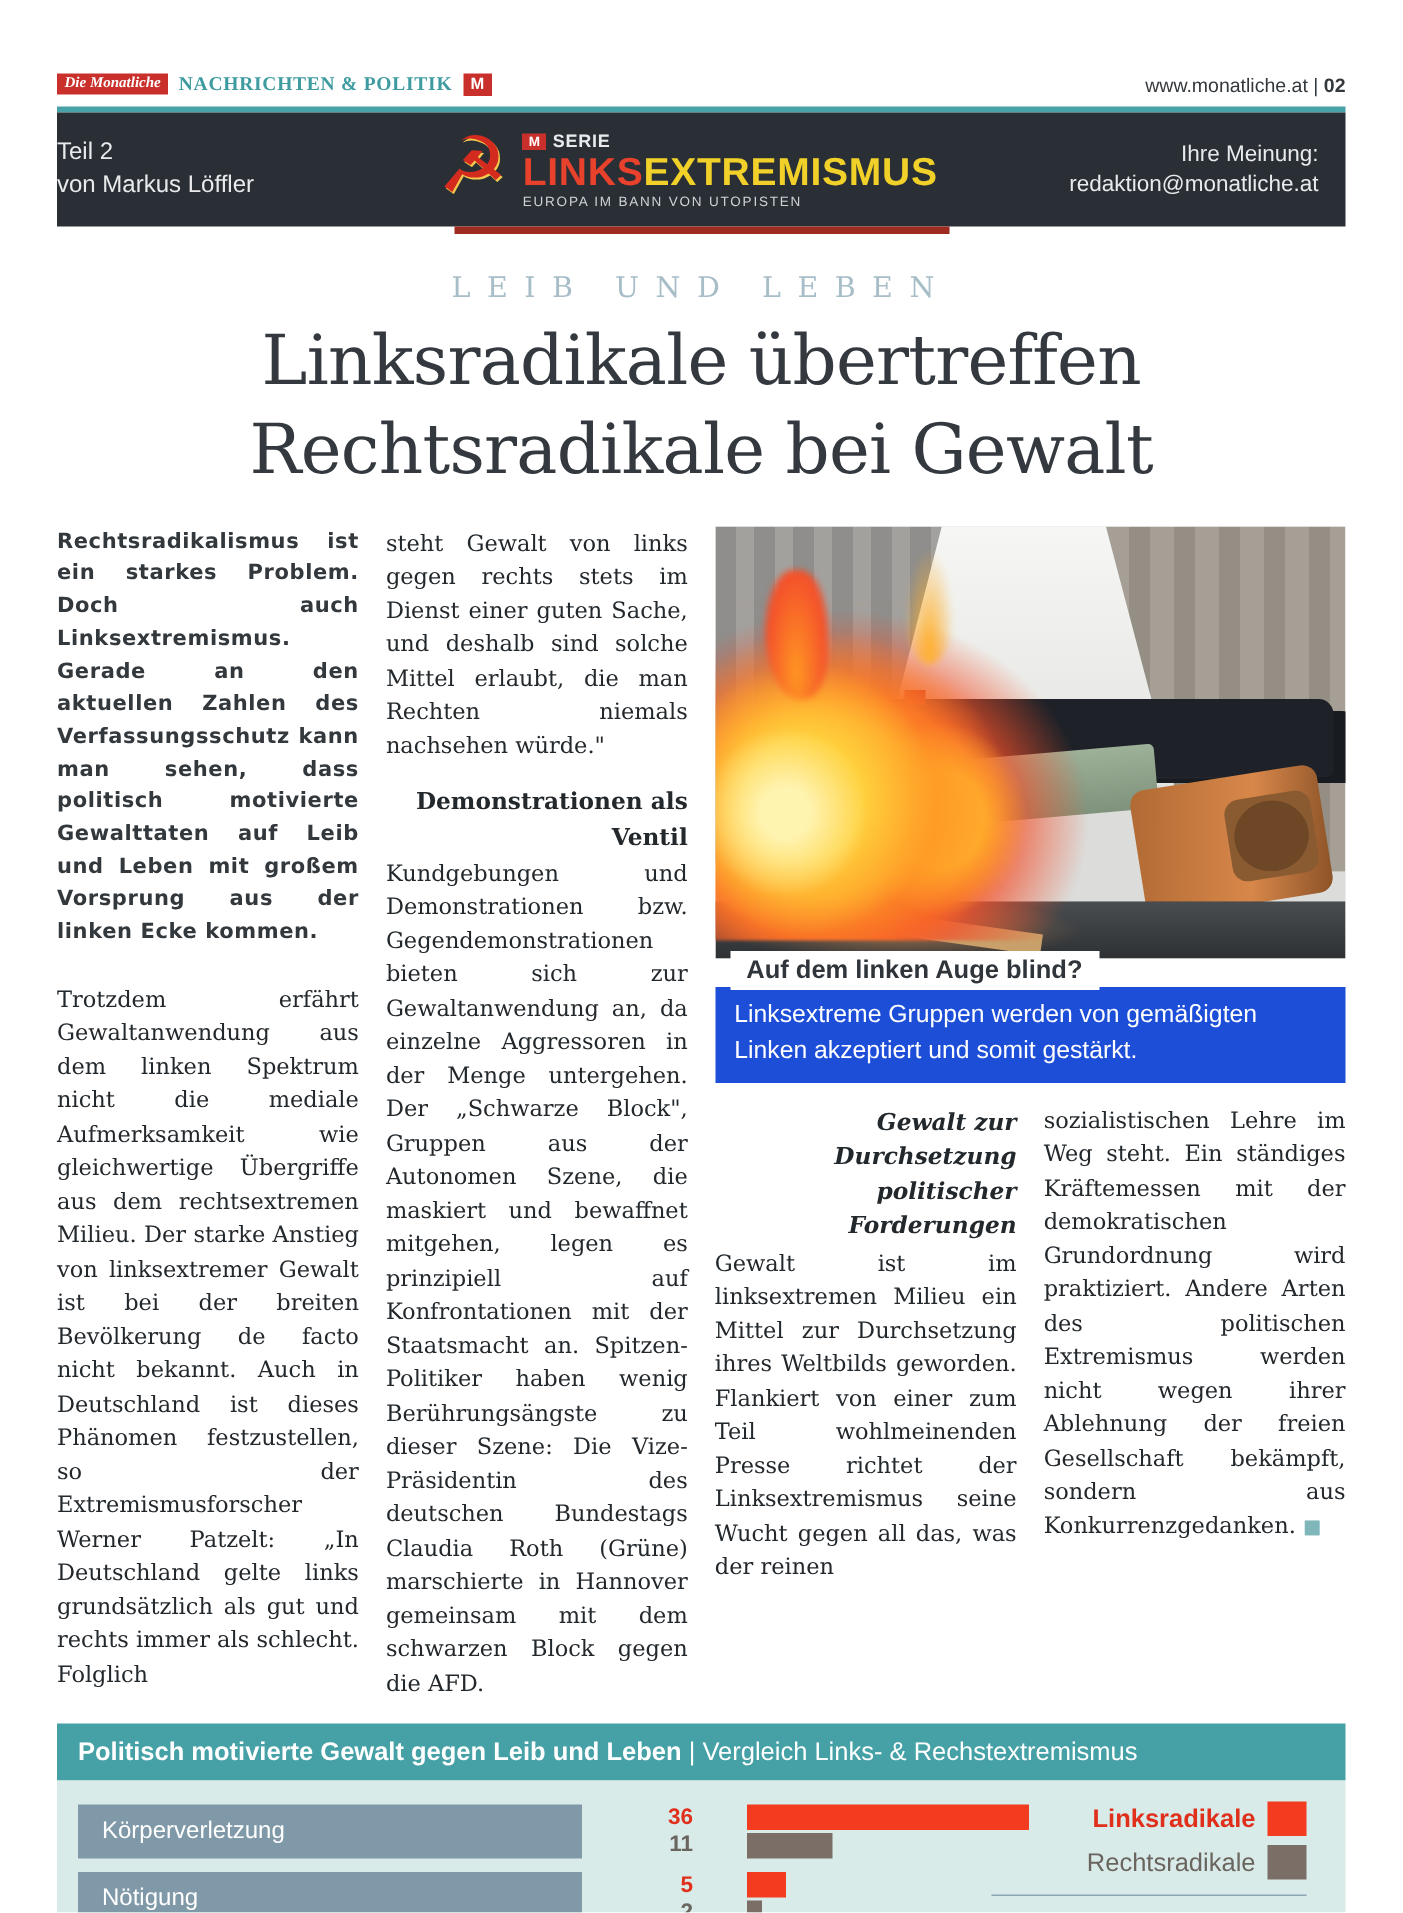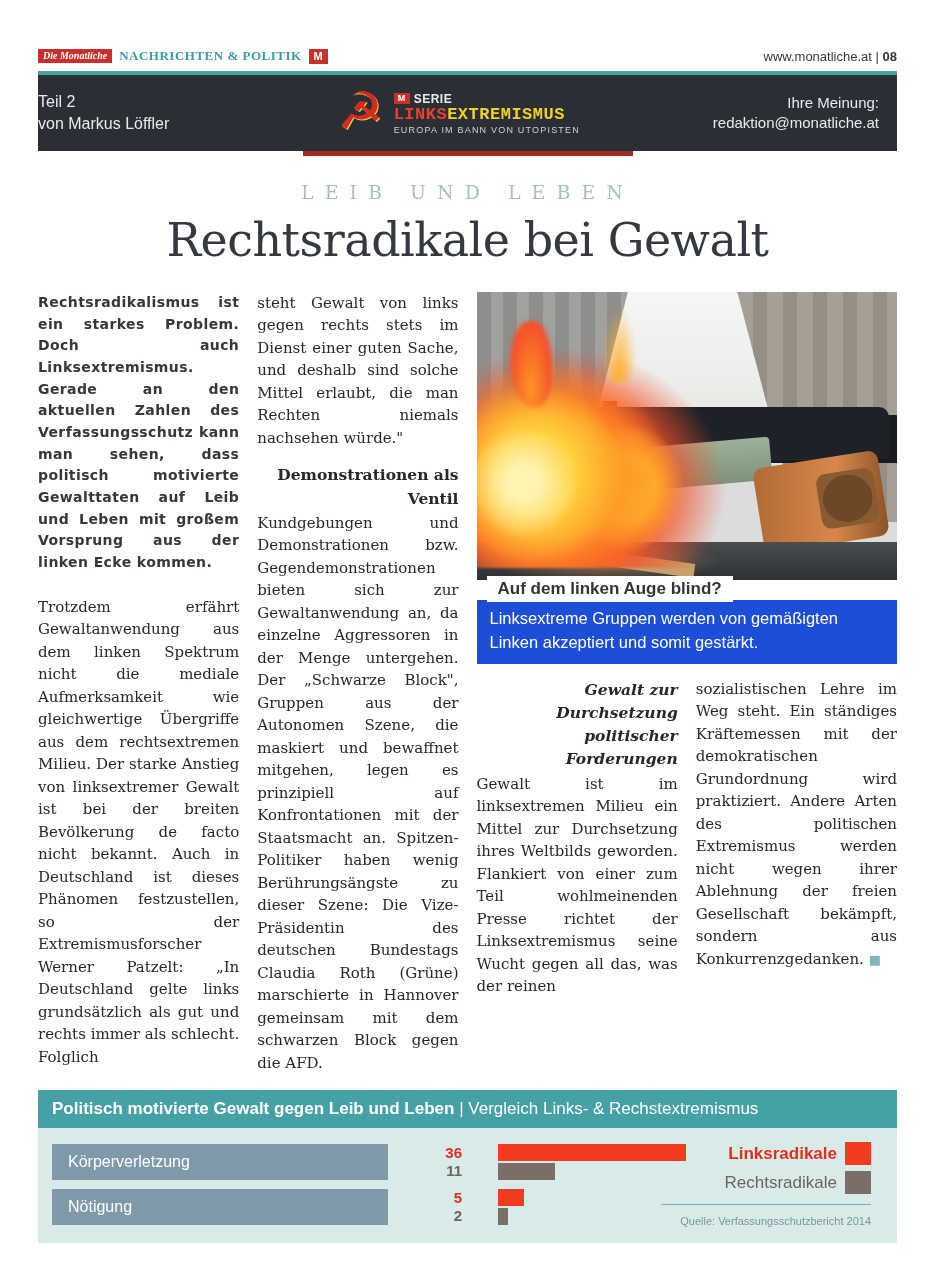--- a/index.html
+++ b/index.html
@@ -18,21 +18,21 @@
   .teal-rule{height:4px;background:#49a2a7;margin:5px 38px 0;}
 
   
   .banner{position:relative;margin:0 38px;background:#2a2f36;height:76px;display:flex;align-items:center;
           color:#e8eaec;}
   .banner-left{font-size:16px;line-height:1.35;width:215px;}
   .banner-center{flex:1;display:flex;align-items:center;justify-content:center;gap:10px;}
   .hs-icon{font-size:52px;line-height:1;color:#d42b1f;text-shadow:1px 1px 0 #f2c94c;transform:translateY(-2px);}
   .series-kicker{display:flex;align-items:center;gap:4px;font-size:12px;font-weight:bold;letter-spacing:.5px;}
   .series-kicker .m-badge{font-size:9px;padding:1px 4px;}
-  .series-title{font-family:Liberation Mono, monospace;font-size:17px;font-weight:bold;letter-spacing:.5px;line-height:1;}
+  .series-title{font-family:Liberation Sans, sans-serif;font-size:26px;font-weight:bold;letter-spacing:.5px;line-height:1;}
   .series-title .red{color:#e8412c;} .series-title .yellow{color:#f0d029;}
   .series-subtitle{font-size:9px;letter-spacing:1.2px;color:#cfd3d7;margin-top:2px;}
   .banner-right{padding-right:18px;font-size:15px;line-height:1.35;text-align:right;width:215px;}
   .banner-redbar{position:absolute;left:50%;bottom:-5px;transform:translateX(-50%);
                  width:330px;height:5px;background:#9e2b20;}
 
   
   .kicker{margin-top:30px;text-align:center;font-family:"DejaVu Serif",serif;font-size:19px;
           letter-spacing:11px;color:#a7bdc8;}
   .headline{margin-top:8px;text-align:center;font-family:"DejaVu Serif",serif;font-size:46px;
@@ -123,21 +123,21 @@
 
 <div id="page">
 
   <div class="topbar">
     <span class="red-badge">Die Monatliche</span>
     <span class="section-title">NACHRICHTEN &amp; POLITIK</span>
     <span class="m-badge">M</span>
     <span class="topbar-right">
       <span>www.monatliche.at</span>
       <span>|</span>
-      <b>08</b>
+      <b>02</b>
     </span>
   </div>
   <div class="teal-rule"></div>
 
   <div class="banner">
     <div class="banner-left">
       <div>Teil 2</div>
       <div>von Markus Löffler</div>
     </div>
     <div class="banner-center">
@@ -155,20 +155,21 @@
     </div>
     <div class="banner-right">
       <div>Ihre Meinung:</div>
       <div>redaktion@monatliche.at</div>
     </div>
     <div class="banner-redbar"></div>
   </div>
 
   <div class="kicker">LEIB UND LEBEN</div>
   <div class="headline">
+    <div>Linksradikale übertreffen</div>
     <div>Rechtsradikale bei Gewalt</div>
   </div>
 
   <div class="article">
     <div class="col">
       <div class="lead">Rechtsradikalismus ist ein starkes Problem. Doch auch Linksextremismus. Gerade an den aktuellen Zahlen des Verfassungsschutz kann man sehen, dass politisch motivierte Gewalttaten auf Leib und Leben mit großem Vorsprung aus der linken Ecke kommen.</div>
       <div>Trotzdem erfährt Gewaltanwendung aus dem linken Spektrum nicht die mediale Aufmerksamkeit wie gleichwertige Übergriffe aus dem rechtsextremen Milieu. Der starke Anstieg von linksextremer Gewalt ist bei der breiten Bevölkerung de facto nicht bekannt. Auch in Deutschland ist dieses Phänomen festzustellen, so der Extremismusforscher Werner Patzelt: „In Deutschland gelte links grundsätzlich als gut und rechts immer als schlecht. Folglich</div>
     </div>
     <div class="col">
       <div>steht Gewalt von links gegen rechts stets im Dienst einer guten Sache, und deshalb sind solche Mittel erlaubt, die man Rechten niemals nachsehen würde."</div>

